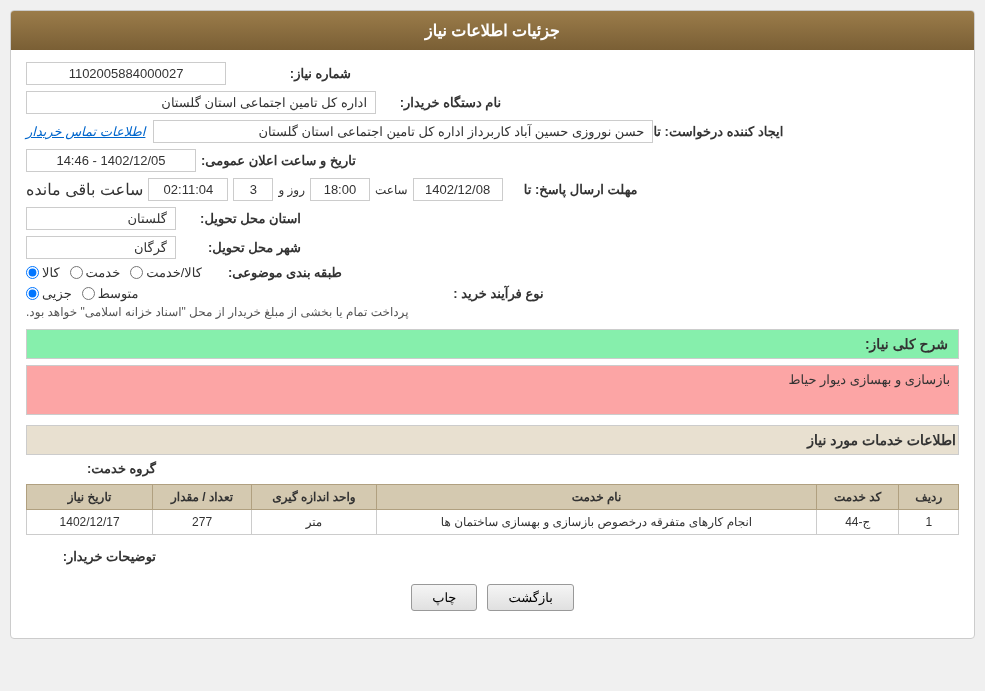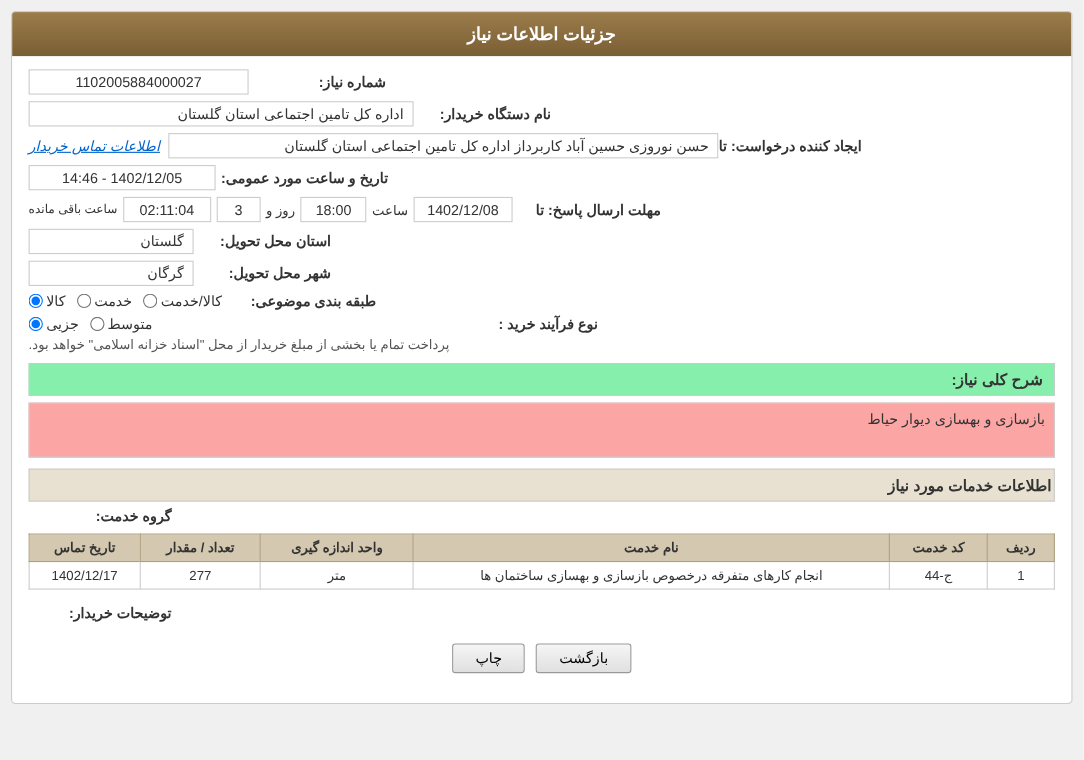--- a/index.html
+++ b/index.html
@@ -107,21 +107,21 @@
       font-size: 12px;
     }
     .remaining-field {
       border: 1px solid #ccc;
       background: #fff;
       padding: 3px 8px;
       text-align: center;
       min-width: 80px;
     }
     .remaining-label {
-      font-size: 11px;
+      font-size: 16px;
     }
     .radio-row {
       display: flex;
       align-items: center;
       justify-content: flex-end;
       margin-bottom: 6px;
       gap: 10px;
     }
     .radio-label {
       font-weight: bold;
@@ -228,21 +228,21 @@
     }
     .data-table th {
       background: #d4c9b0;
       border: 1px solid #b0a080;
       padding: 5px 8px;
       text-align: center;
       font-weight: bold;
     }
     .data-table td {
       border: 1px solid #ccc;
-      padding: 5px 0;
+      padding: 5px 20px;
       text-align: center;
       background: #fff;
     }
     .notes-row {
       display: flex;
       align-items: flex-start;
       justify-content: flex-end;
       margin-bottom: 10px;
       gap: 5px;
     }
@@ -306,21 +306,21 @@
         <span class="info-value wide">اداره کل تامین اجتماعی استان گلستان</span>
       </div>
 
       <div class="info-row">
         <span class="info-label">ایجاد کننده درخواست: تا</span>
         <span class="info-value wide" style="flex:1; max-width:500px;">حسن نوروزی حسین آباد کاربرداز اداره کل تامین اجتماعی استان گلستان</span>
         <span class="link-blue" style="margin-right:8px;">اطلاعات تماس خریدار</span>
       </div>
 
       <div class="announce-row">
-        <span class="info-label">تاریخ و ساعت مورد عمومی:</span>
+        <span class="info-label">تاریخ و ساعت اعلان عمومی:</span>
         <span class="announce-date-box">1402/12/05 - 14:46</span>
       </div>
 
       <div class="deadline-row">
         <span class="deadline-label">مهلت ارسال پاسخ: تا</span>
         <div class="deadline-fields">
           <span class="small-field" style="min-width:90px;">1402/12/08</span>
           <span class="small-label">ساعت</span>
           <span class="small-field" style="min-width:60px;">18:00</span>
           <span class="small-label">روز و</span>
@@ -388,21 +388,21 @@
         </div>
 
         <table class="data-table">
           <thead>
             <tr>
               <th>ردیف</th>
               <th>کد خدمت</th>
               <th>نام خدمت</th>
               <th>واحد اندازه گیری</th>
               <th>تعداد / مقدار</th>
-              <th>تاریخ تماس</th>
+              <th>تاریخ نیاز</th>
             </tr>
           </thead>
           <tbody id="service-table-body">
           <tr>
                 <td>1</td>
                 <td>ج-44</td>
                 <td>انجام کارهای متفرقه درخصوص بازسازی و بهسازی ساختمان ها</td>
                 <td>متر</td>
                 <td>277</td>
                 <td>1402/12/17</td>

